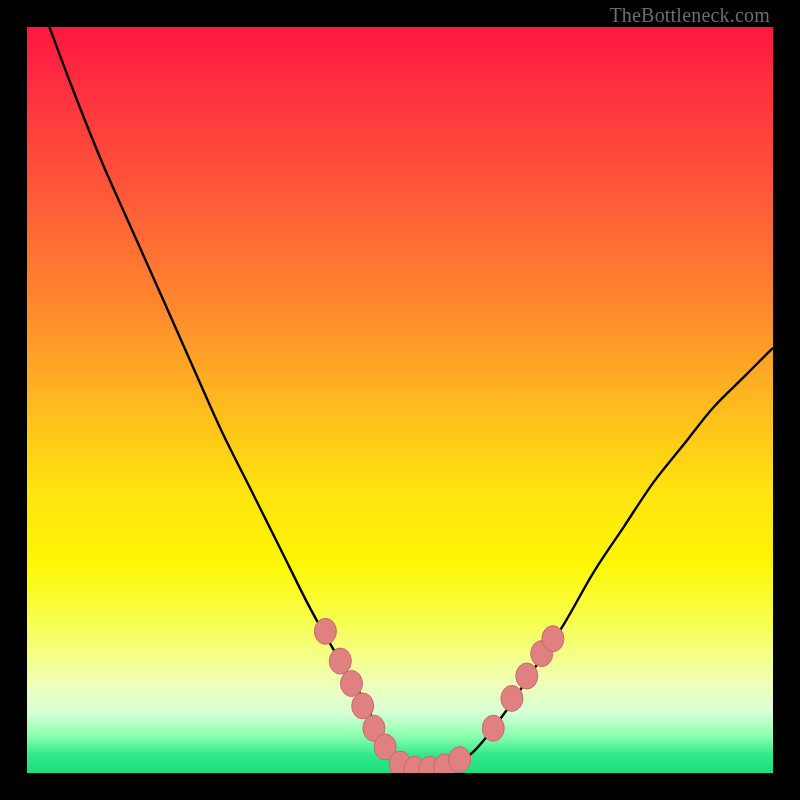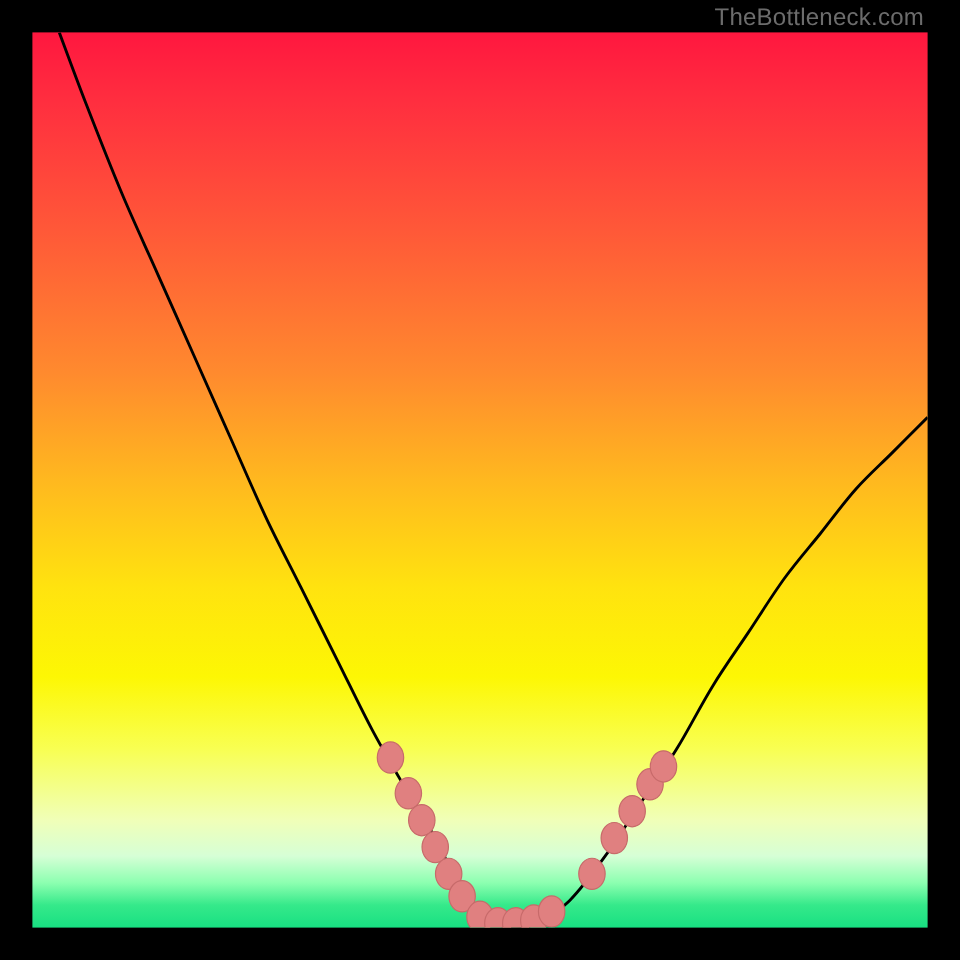--- a/index.html
+++ b/index.html
@@ -51,20 +51,21 @@
     height: 746px;
   }
   .watermark {
     position: absolute;
     top: 4px;
     right: 30px;
     color: #6c6c6c;
     font-size: 20px;
     letter-spacing: 0.2px;
     user-select: none;
+    font-family: Liberation Serif, serif;
   }
 </style>
 </head>
 <body>
 
 <div class="frame">
   <div class="plot">
     <svg class="overlay" viewBox="0 0 746 746" preserveAspectRatio="none">
       <path id="curve-path" fill="none" stroke="#000000" stroke-width="2.4" d="M 22.4 0.0 C 26.1 9.9, 36.1 37.3, 44.8 59.7 C 53.5 82.1, 64.7 110.7, 74.6 134.3 C 84.5 157.9, 94.5 179.0, 104.4 201.4 C 114.4 223.8, 124.3 246.2, 134.3 268.6 C 144.2 290.9, 154.2 313.3, 164.1 335.7 C 174.1 358.1, 184.0 381.7, 194.0 402.8 C 203.9 424.0, 213.9 442.6, 223.8 462.5 C 233.7 482.4, 243.7 502.3, 253.6 522.2 C 263.6 542.1, 273.5 563.2, 283.5 581.9 C 293.4 600.5, 304.6 619.2, 313.3 634.1 C 322.0 649.0, 329.5 660.2, 335.7 671.4 C 341.9 682.6, 345.6 692.5, 350.6 701.2 C 355.6 709.9, 360.6 717.4, 365.5 723.6 C 370.5 729.8, 375.5 734.8, 380.5 738.5 C 385.4 742.3, 390.4 744.8, 395.4 746.0 C 400.4 747.2, 405.3 747.2, 410.3 746.0 C 415.3 744.8, 419.0 742.3, 425.2 738.5 C 431.4 734.8, 438.9 732.3, 447.6 723.6 C 456.3 714.9, 467.5 700.0, 477.4 686.3 C 487.4 672.6, 497.3 656.5, 507.3 641.6 C 517.2 626.6, 527.2 613.0, 537.1 596.8 C 547.1 580.6, 557.0 560.7, 567.0 544.6 C 576.9 528.4, 586.9 514.7, 596.8 499.8 C 606.7 484.9, 616.7 468.7, 626.6 455.1 C 636.6 441.4, 646.5 430.2, 656.5 417.8 C 666.4 405.3, 676.4 391.6, 686.3 380.5 C 696.3 369.3, 706.2 360.6, 716.2 350.6 C 726.1 340.7, 741.0 325.8, 746.0 320.8"></path>
       <g id="marker-group">

